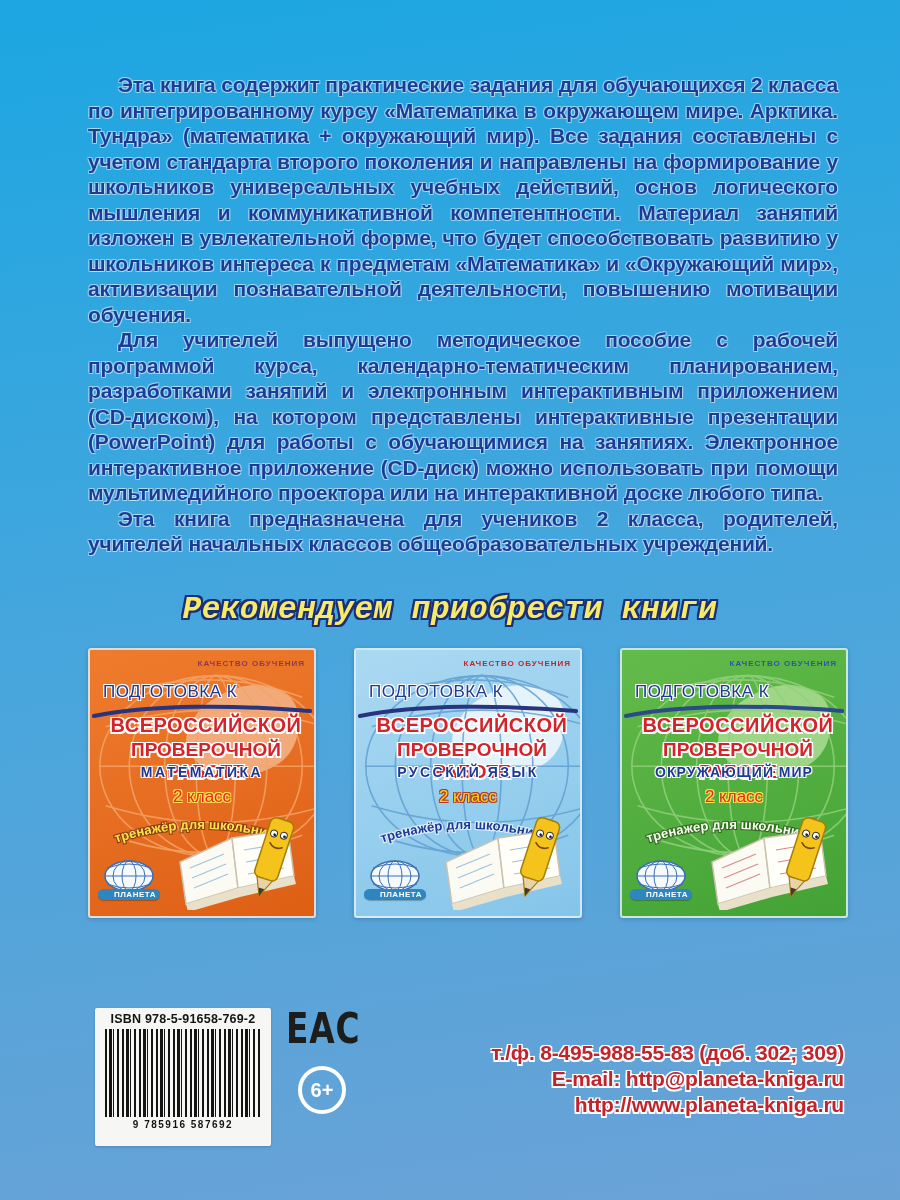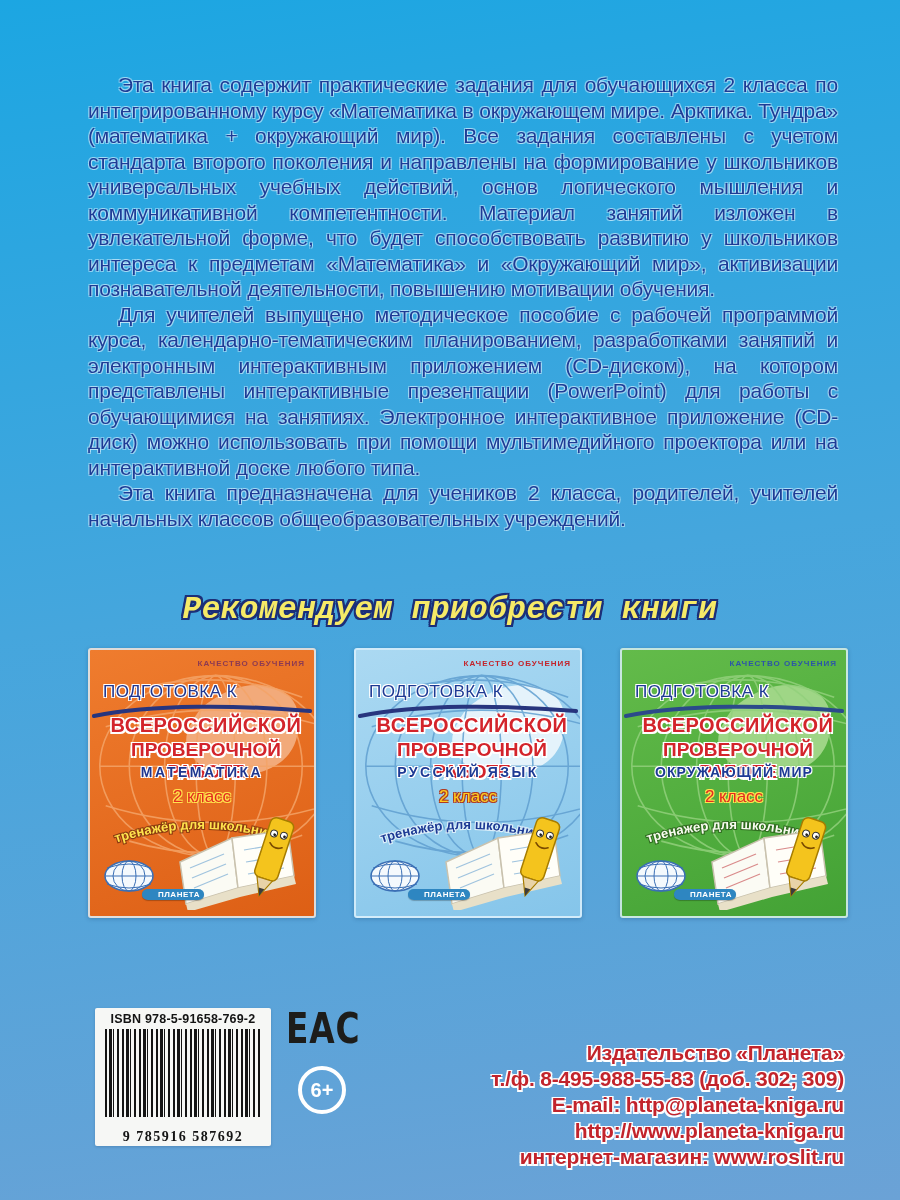--- a/index.html
+++ b/index.html
@@ -8,21 +8,21 @@
 
   .page {
     position:relative; width:900px; height:1200px; overflow:hidden;
     background:linear-gradient(172deg, var(--bgTop,#1ca6e2) 0%, var(--bgMid,#45a6dd) 48%, var(--bgBottom,#6ba2d6) 100%);
   }
 
   
   .annotation {
     position:absolute; left:88px; top:72px; width:750px;
     color:var(--annotationText,#1d3c96);
-    font-size:21px; font-weight:normal; line-height:1.215;
+    font-size:21px; font-weight:bold; line-height:1.215;
     text-align:justify; letter-spacing:-0.2px;
     text-shadow:1px 1px 0 rgba(225,245,255,.55), -1px -1px 0 rgba(225,245,255,.45),
                 1px -1px 0 rgba(225,245,255,.45), -1px 1px 0 rgba(225,245,255,.45);
   }
   .annotation p { text-indent:30px; }
 
   
   .recommend {
     position:absolute; left:0; top:592px; width:100%; text-align:center;
     font-size:31px; font-weight:bold; font-style:italic;
@@ -80,41 +80,40 @@
     font-family:"Liberation Sans", sans-serif; font-size:13.5px; font-weight:bold;
     fill:var(--subFill); stroke:var(--subStroke); stroke-width:2.2px; paint-order:stroke;
   }
   .illus { position:absolute; right:4px; bottom:6px; width:150px; height:110px; }
   .planeta { position:absolute; left:8px; bottom:10px; width:62px; height:48px; }
   .planeta-label {
     position:absolute; left:0; bottom:6px; width:62px; text-align:center;
     font-size:8px; font-weight:bold; color:#fff; background:var(--banner,#2e86c1);
     border-radius:6px/5px; padding:1px 16px; letter-spacing:.5px;
     box-shadow:0 1px 1px rgba(0,0,0,.25);
-    margin-left:44px;
   }
 
   
   .barcode {
     position:absolute; left:95px; top:1008px; width:176px; height:138px;
     background:#f6f7f5; border-radius:2px; text-align:center; padding-top:4px;
     box-shadow:0 1px 3px rgba(0,40,80,.2);
   }
   .isbn-label { font-size:12.5px; font-weight:bold; color:#141414; letter-spacing:.2px; }
   .bars {
     height:88px; margin:3px 10px 0 10px;
     background:repeating-linear-gradient(90deg,
       #141414 0 2px, transparent 2px 4px,
       #141414 4px 7px, transparent 7px 8px,
       #141414 8px 9px, transparent 9px 12px,
       #141414 12px 14px, transparent 14px 17px);
   }
   .barcode-digits {
-    font-family:Liberation Serif, serif; font-size:14px; font-weight:bold;
-    color:#141414; letter-spacing:1.5px; margin-top:12px;
+    font-family:Liberation Sans, sans-serif; font-size:10px; font-weight:bold;
+    color:#141414; letter-spacing:1.5px; margin-top:2px;
   }
   .eac {
     position:absolute; left:286px; top:1004px; color:var(--eacBlack,#1d1d1b);
     font-size:40px; font-weight:bold; letter-spacing:1px;
     transform:scale(.82,1.05); transform-origin:left top;
     font-family:"DejaVu Sans", sans-serif;
   }
   .age-badge {
     position:absolute; left:298px; top:1066px; width:48px; height:48px;
     border:4px solid #fff; border-radius:50%;
@@ -344,20 +343,18 @@
   <div class="barcode">
     <div class="isbn-label">ISBN 978-5-91658-769-2</div>
     <div class="bars"></div>
     <div class="barcode-digits">9 785916 587692</div>
   </div>
 
   <div class="eac">EAC</div>
   <div class="age-badge">6+</div>
 
   <div class="publisher">
-    <div>Издательство «Планета»</div>
     <div>т./ф. 8-495-988-55-83 (доб. 302; 309)</div>
     <div>E-mail: http@planeta-kniga.ru</div>
     <div>http://www.planeta-kniga.ru</div>
-    <div>интернет-магазин: www.roslit.ru</div>
   </div>
 
 </div>
 
 </body></html>

